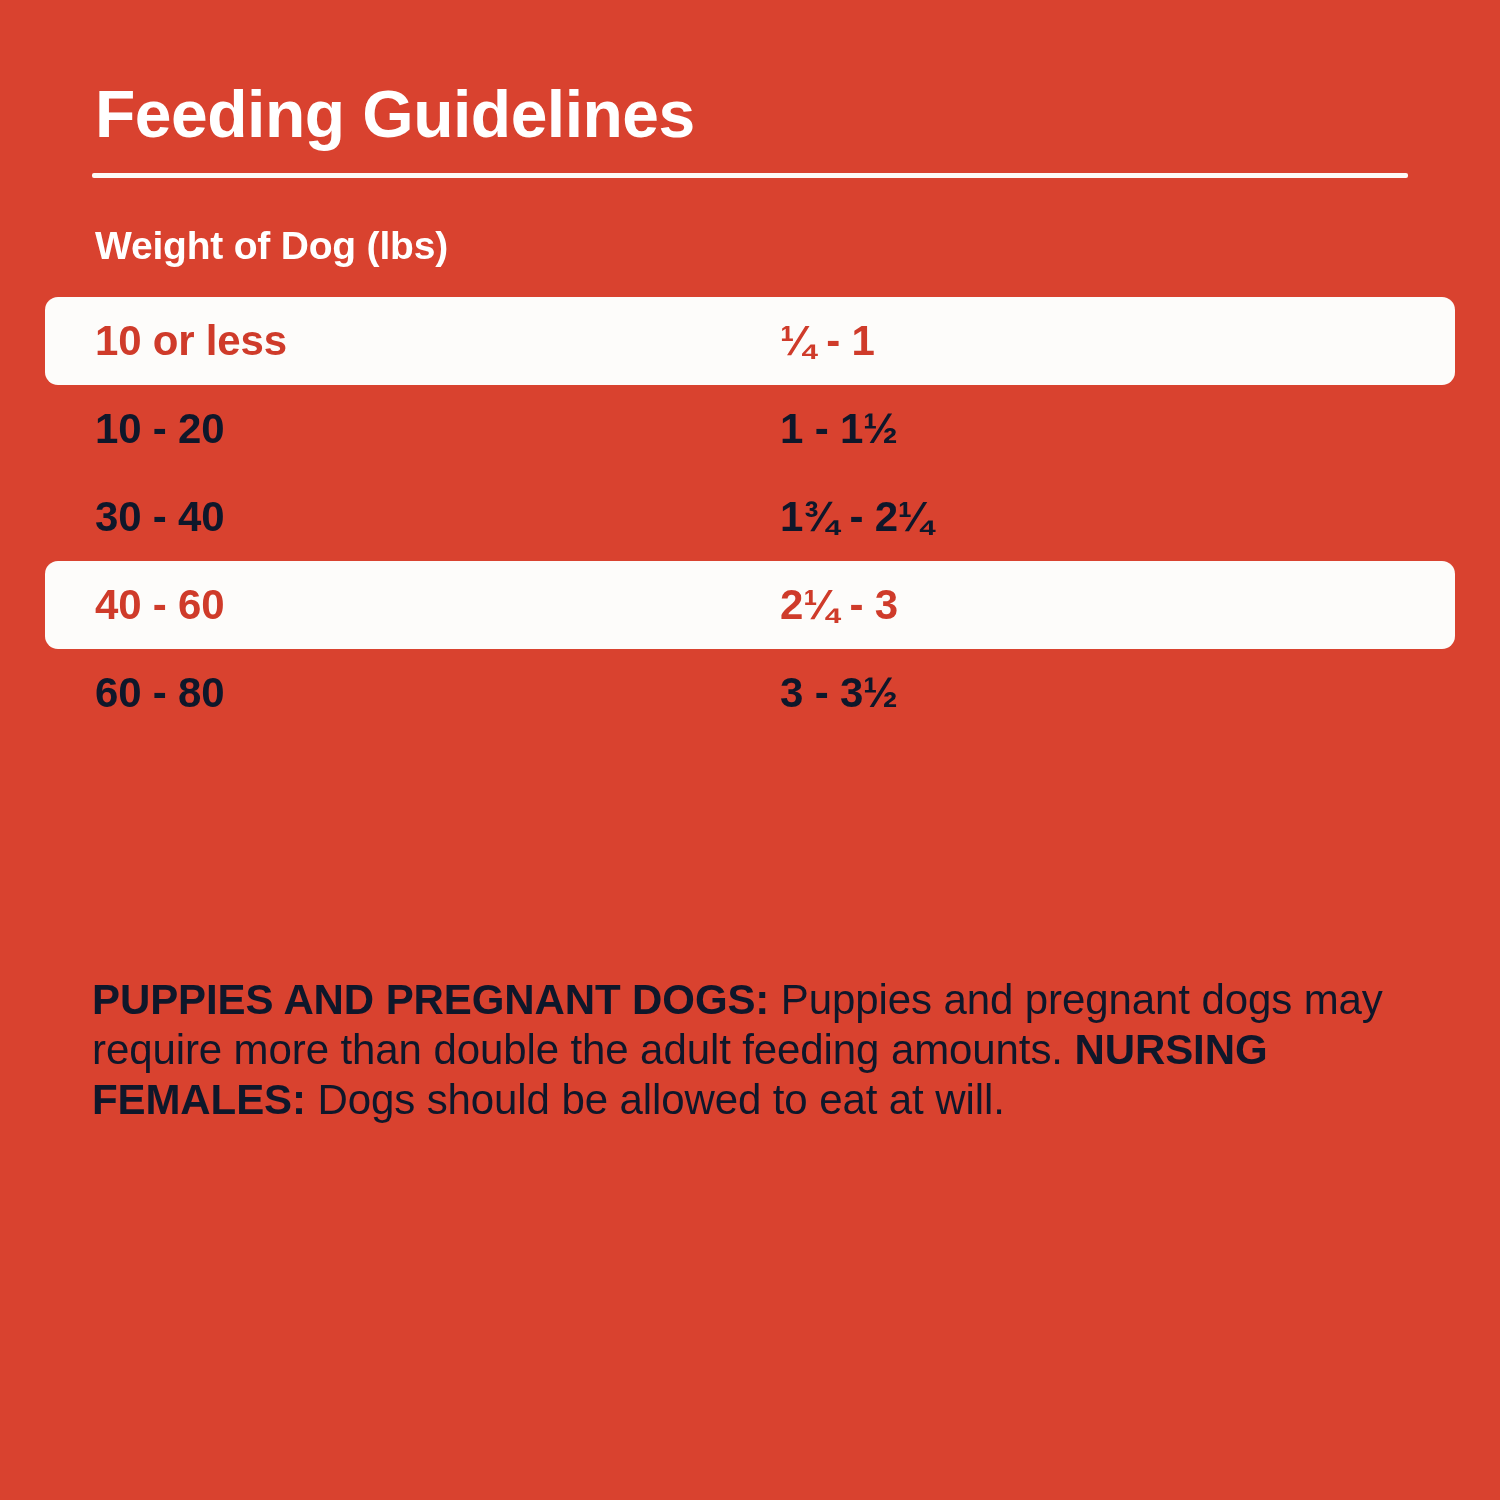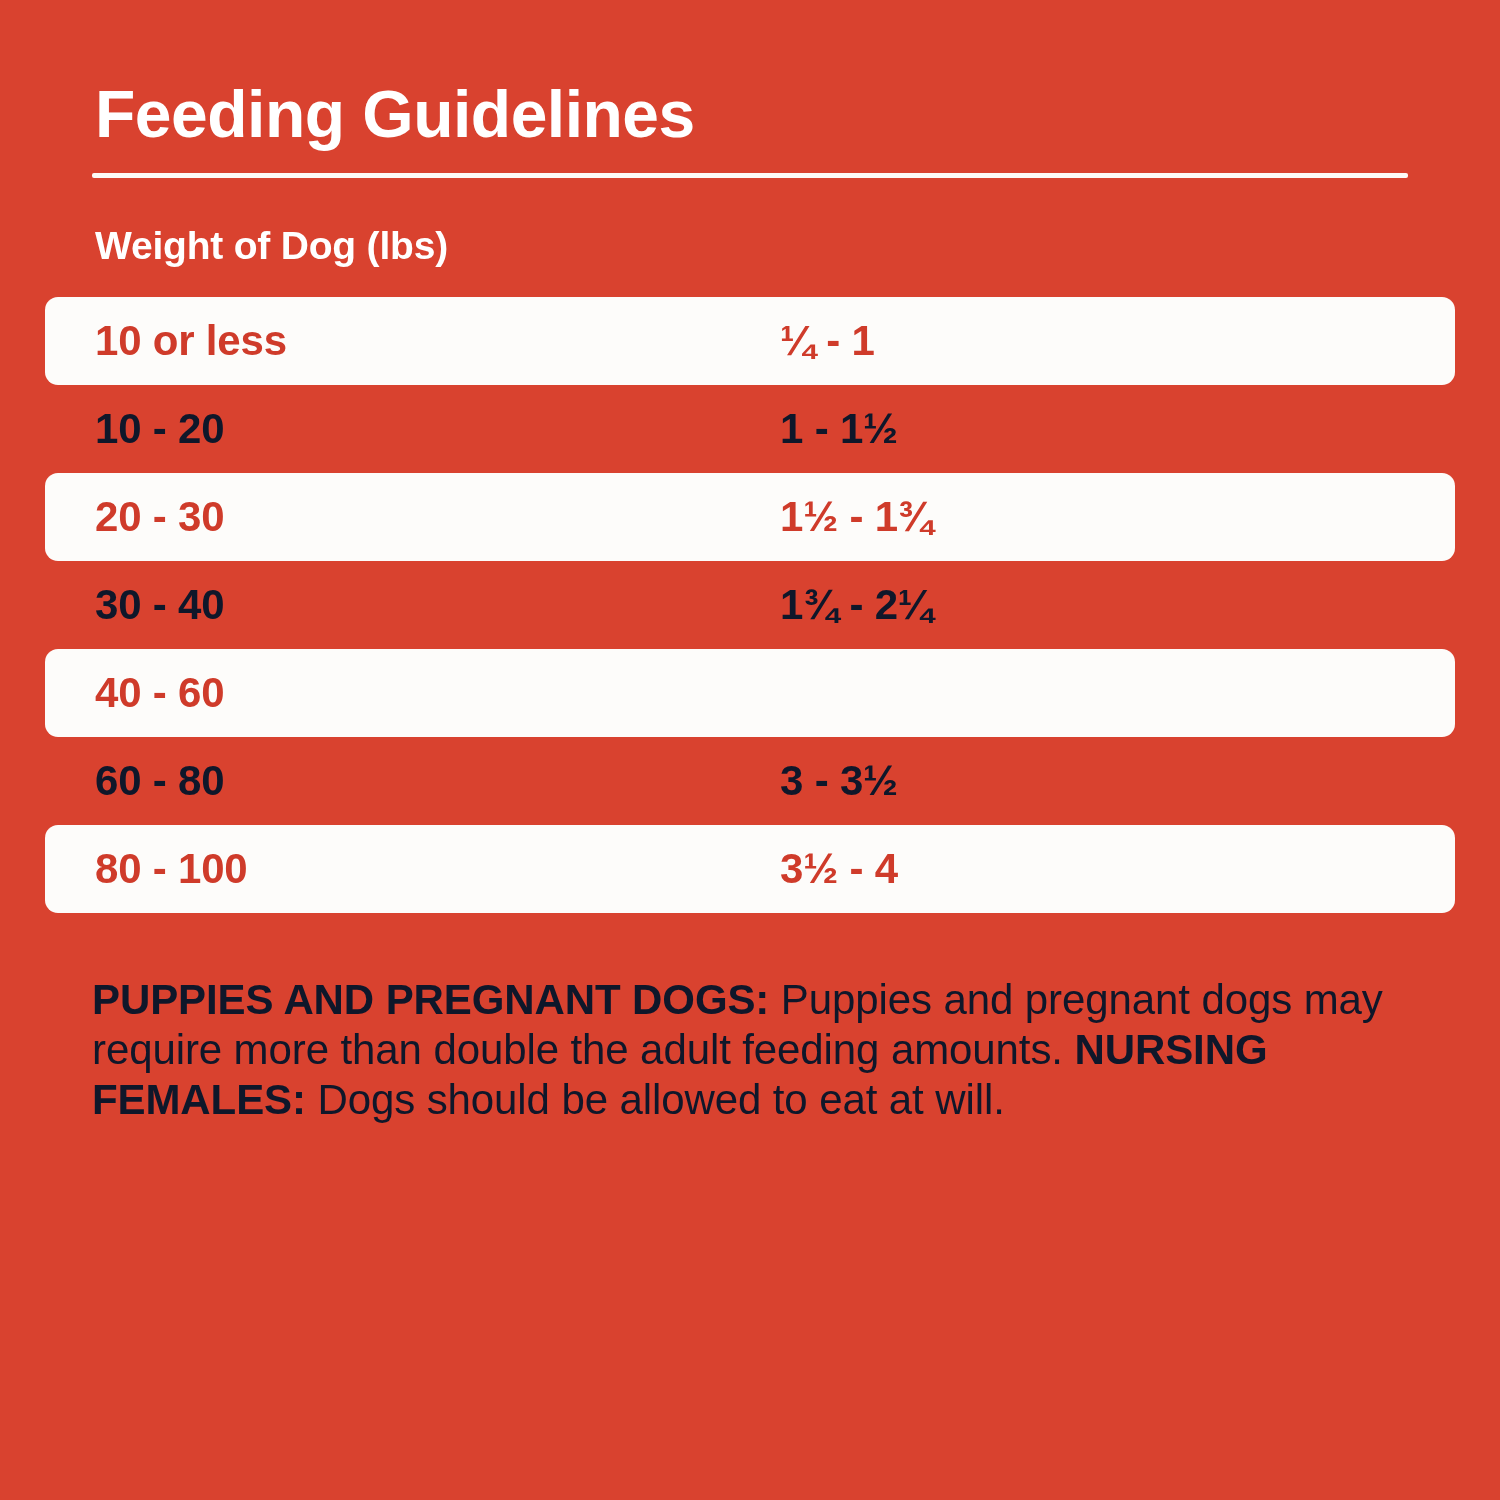--- a/index.html
+++ b/index.html
@@ -146,43 +146,34 @@
       <div class="row alt">
         <div class="row-bg"></div>
         <div class="cell c1">10 or less</div>
         <div class="cell c2">¼ - 1</div>
       </div>
       <div class="row">
         <div class="row-bg"></div>
         <div class="cell c1">10 - 20</div>
         <div class="cell c2">1 - 1½</div>
       </div>
-      <div class="row alt">
-        <div class="row-bg"></div>
-        <div class="cell c1">20 - 30</div>
-        <div class="cell c2">1½ - 1¾</div>
-      </div>
       <div class="row">
         <div class="row-bg"></div>
         <div class="cell c1">30 - 40</div>
         <div class="cell c2">1¾ - 2¼</div>
       </div>
       <div class="row alt">
         <div class="row-bg"></div>
         <div class="cell c1">40 - 60</div>
+        <div class="cell c2">2¼ - 3</div>
       </div>
       <div class="row">
         <div class="row-bg"></div>
         <div class="cell c1">60 - 80</div>
         <div class="cell c2">3 - 3½</div>
-      </div>
-      <div class="row alt">
-        <div class="row-bg"></div>
-        <div class="cell c1">80 - 100</div>
-        <div class="cell c2">3½ - 4</div>
       </div>
     </div>
 
   <div class="footnote">
     <b>PUPPIES AND PREGNANT DOGS:</b><span> Puppies and pregnant dogs may require more than double the adult feeding amounts. </span><b>NURSING FEMALES:</b><span> Dogs should be allowed to eat at will.</span>
   </div>
 
 </div>
 
 </body></html>

